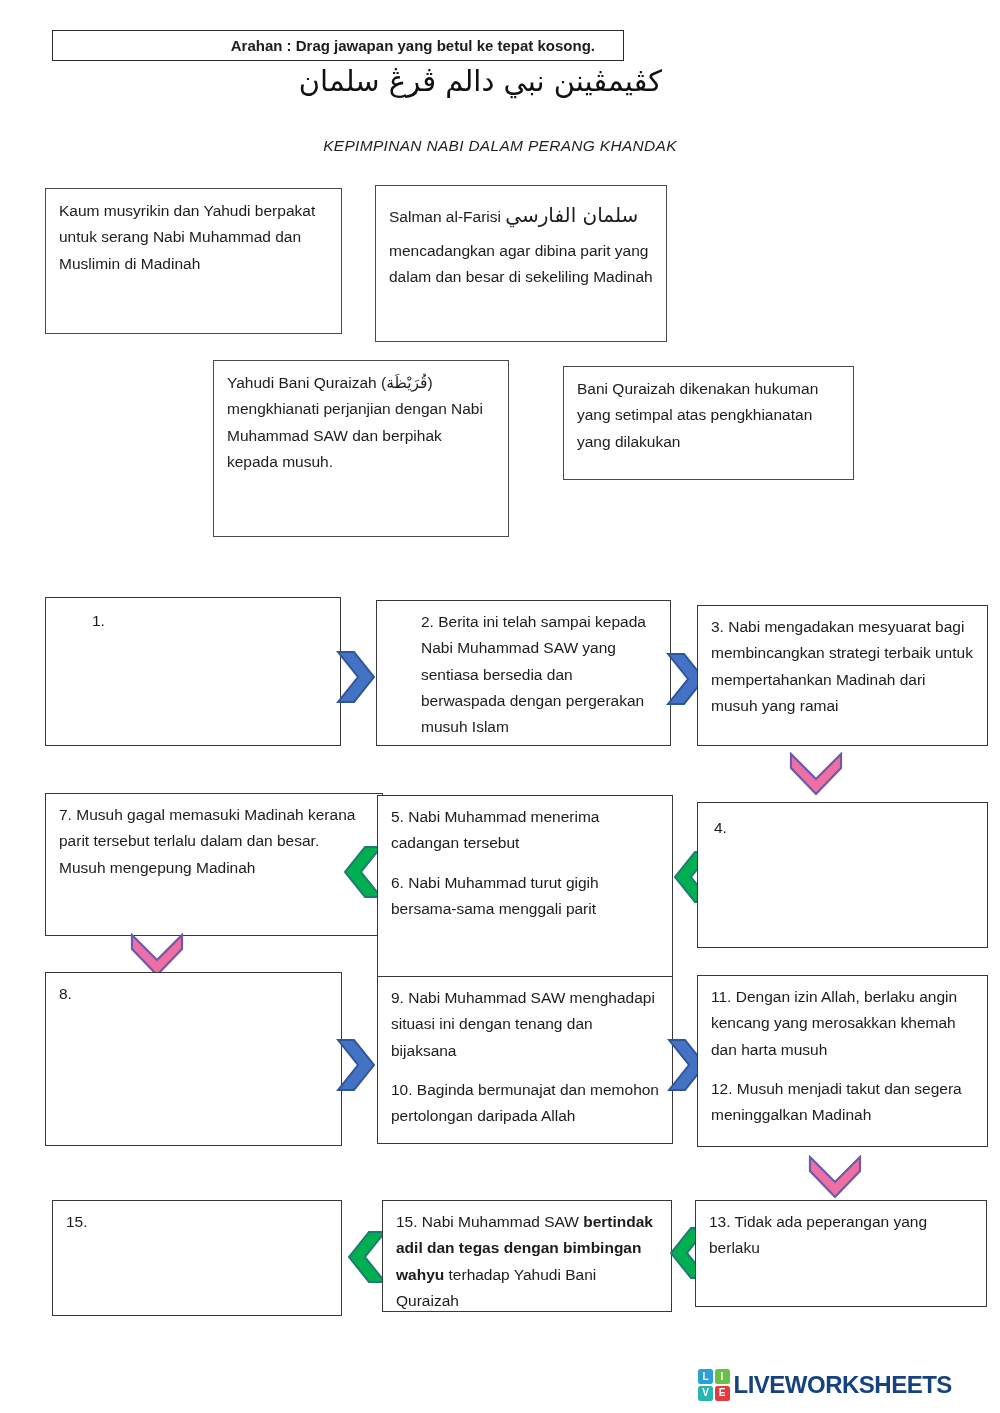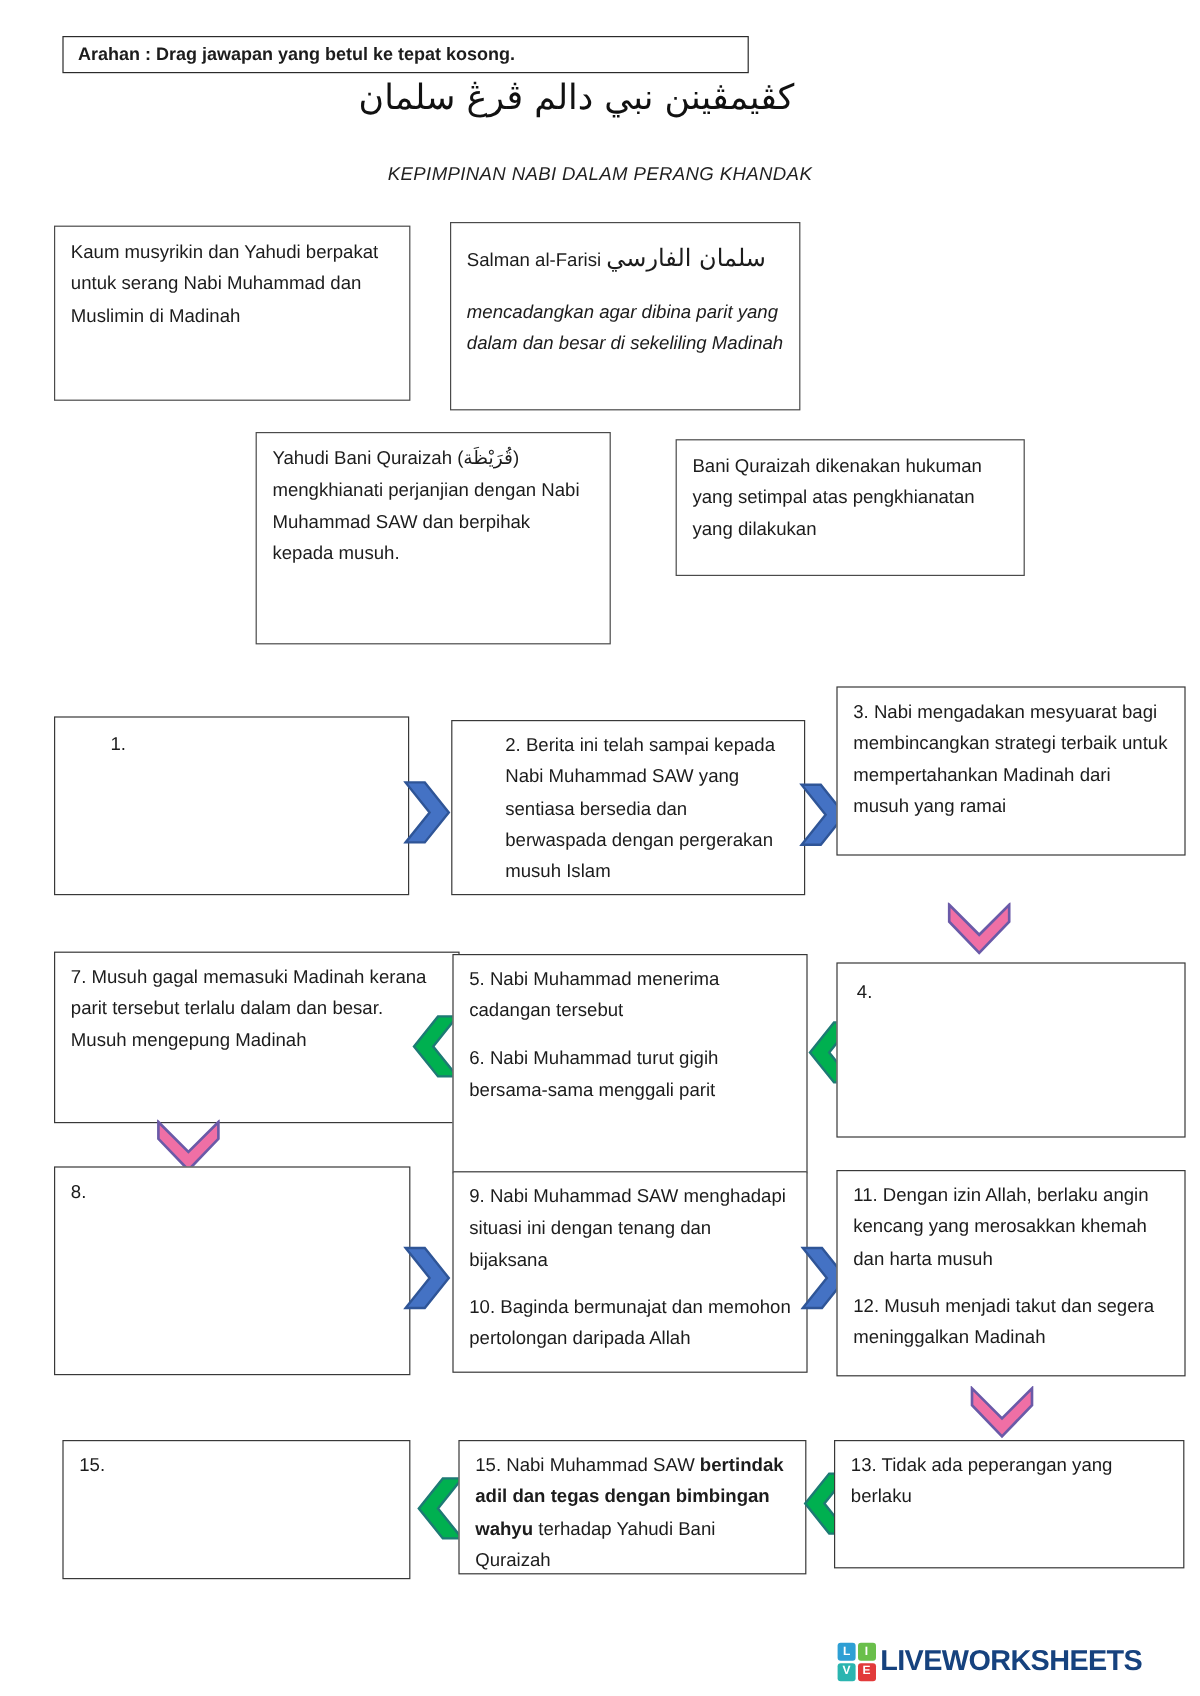--- a/index.html
+++ b/index.html
@@ -2,22 +2,22 @@
 <html style="--arrow-blue-fill: #4472c4; --arrow-blue-stroke: #2f5597; --arrow-green-fill: #00b050; --arrow-green-stroke: #1d7a74; --arrow-pink-fill: #ef6fa5; --arrow-pink-stroke: #6a5aa8; --logo-color: #16427e;"><head>
 <meta charset="utf-8">
 <style>
   html,body{margin:0;padding:0;background:#fff;}
   .page{
     position:relative;width:1000px;height:1413px;background:#ffffff;
     font-family:"Liberation Sans",sans-serif;color:#1c1c1c;overflow:hidden;
   }
   .abs{position:absolute;box-sizing:border-box;}
   .instruction-box{
-    border:1.6px solid #2b2b2b;padding:2px 12px;font-size:15px;font-weight:600;
-    display:flex;align-items:center;
+    border:1.6px solid #2b2b2b;padding:2px 28px;font-size:15px;font-weight:600;
+    display:flex;align-items:center;justify-content:flex-end;
   }
   .jawi-heading{
     font-family:"DejaVu Sans",sans-serif;font-size:29px;text-align:right;
     direction:rtl;color:#111;
   }
   .main-title{
     width:100%;text-align:center;font-size:15.5px;letter-spacing:.3px;color:#1f1f1f;
   }
   .ibox{
     border:1.4px solid #4a4a4a;background:#fff;padding:9px 13px;
@@ -60,21 +60,21 @@
   <div class="abs jawi-heading" style="left:0;top:64px;width:662px;height:48px;">كڤيمڤينن نبي دالم ڤرڠ سلمان</div>
 
   <div class="abs main-title" style="left:0;top:137px;font-style:italic;">KEPIMPINAN NABI DALAM PERANG KHANDAK</div>
 
   <div class="abs ibox" style="left:45px;top:188px;width:297px;height:146px;">
     <p>Kaum musyrikin dan Yahudi berpakat untuk serang Nabi Muhammad dan Muslimin di Madinah</p>
   </div>
 
   <div class="abs ibox" style="left:375px;top:185px;width:292px;height:157px;padding-top:6px;">
     <p style="margin-top:6px;"><span>Salman al-Farisi </span><span class="arabic">سلمان الفارسي</span></p>
-    <p style="margin-top:16px;font-style:italic;">mencadangkan agar dibina parit yang dalam dan besar di sekeliling Madinah</p>
+    <p style="margin-top:6px;">mencadangkan agar dibina parit yang dalam dan besar di sekeliling Madinah</p>
   </div>
 
   <div class="abs ibox" style="left:563px;top:366px;width:291px;height:114px;">
     <p>Bani Quraizah dikenakan hukuman yang setimpal atas pengkhianatan yang dilakukan</p>
   </div>
 
   <div class="abs ibox" style="left:213px;top:360px;width:296px;height:177px;">
     <p>Yahudi Bani Quraizah (قُرَيْظَة) mengkhianati perjanjian dengan Nabi Muhammad SAW dan berpihak kepada musuh.</p>
   </div>
 
@@ -87,21 +87,21 @@
   </svg>
 
   <div class="abs fbox" style="left:376px;top:600px;width:295px;height:146px;padding-left:44px;">
     <p>2. Berita ini telah sampai kepada Nabi Muhammad SAW yang sentiasa bersedia dan berwaspada dengan pergerakan musuh Islam</p>
   </div>
 
   <svg class="arrow arrow-blue" style="left:666px;top:652px;" width="40" height="54" viewBox="0 0 40 54">
     <polygon points="2,2 18,2 38,27 18,52 2,52 22,27"></polygon>
   </svg>
 
-  <div class="abs fbox" style="left:697px;top:572px;width:291px;height:141px;">
+  <div class="abs fbox" style="left:697px;top:605px;width:291px;height:141px;">
     <p>3. Nabi mengadakan mesyuarat bagi membincangkan strategi terbaik untuk mempertahankan Madinah dari musuh yang ramai</p>
   </div>
 
   <svg class="arrow arrow-pink" style="left:789px;top:752px;" width="54" height="45" viewBox="0 0 54 45">
     <polygon points="2,2 27,27 52,2 52,16 27,42 2,16"></polygon>
   </svg>
 
   <div class="abs fbox" style="left:45px;top:793px;width:338px;height:143px;">
     <p>7. Musuh gagal memasuki Madinah kerana parit tersebut terlalu dalam dan besar. Musuh mengepung Madinah</p>
   </div>

